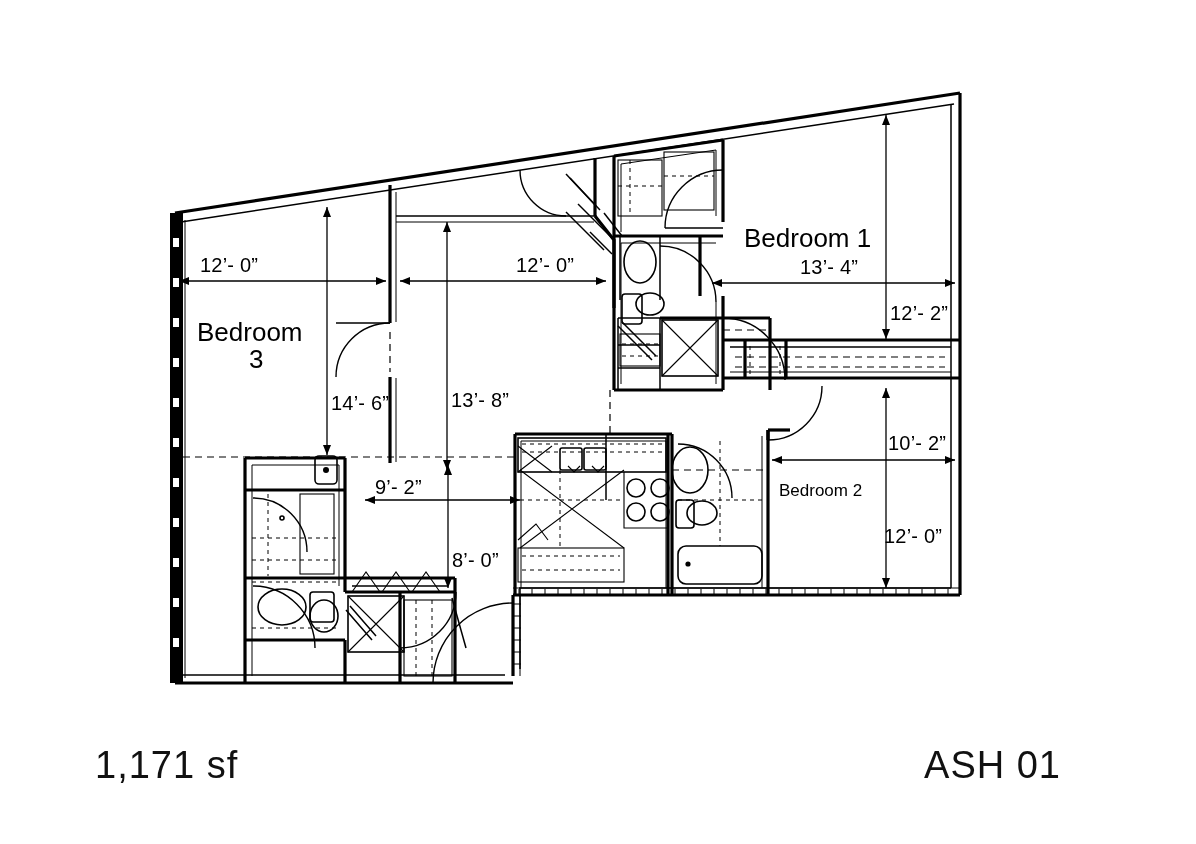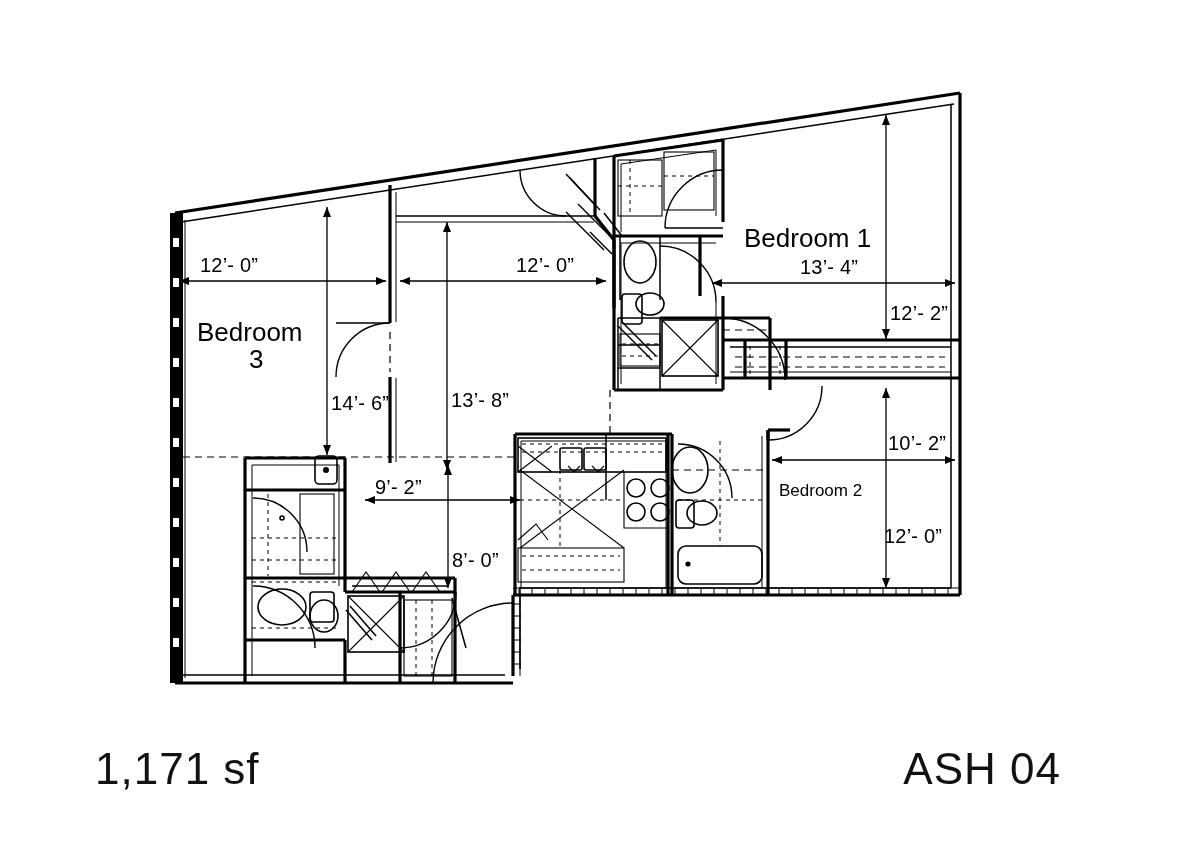--- a/index.html
+++ b/index.html
@@ -50,21 +50,21 @@
     fill: #000;
   }
   .roomtext-sm {
     font-family: "Liberation Sans", sans-serif;
     font-size: 17px;
     fill: #000;
   }
   .footer-text {
     position: absolute;
     font-family: "Liberation Sans", sans-serif;
-    font-size: 44px;
+    font-size: 38px;
     color: #111;
     letter-spacing: 1px;
     white-space: nowrap;
   }
   #sf-label  { left: 95px;  top: 744px; }
   #unit-label{ right: 135px; top: 744px; }
 </style>
 </head>
 <body>
 
@@ -364,15 +364,15 @@
       <text class="roomtext" x="197" y="341">Bedroom</text>
       <text class="roomtext" x="249" y="368">3</text>
       <text class="roomtext" x="744" y="247">Bedroom 1</text>
       <text class="roomtext-sm" x="779" y="496">Bedroom 2</text>
     </g>
 
   </svg>
 
   <div class="footer-text" id="sf-label">1,171 sf</div>
 
-  <div class="footer-text" id="unit-label">ASH 04</div>
+  <div class="footer-text" id="unit-label">ASH 01</div>
 
 </div>
 
 </body></html>

